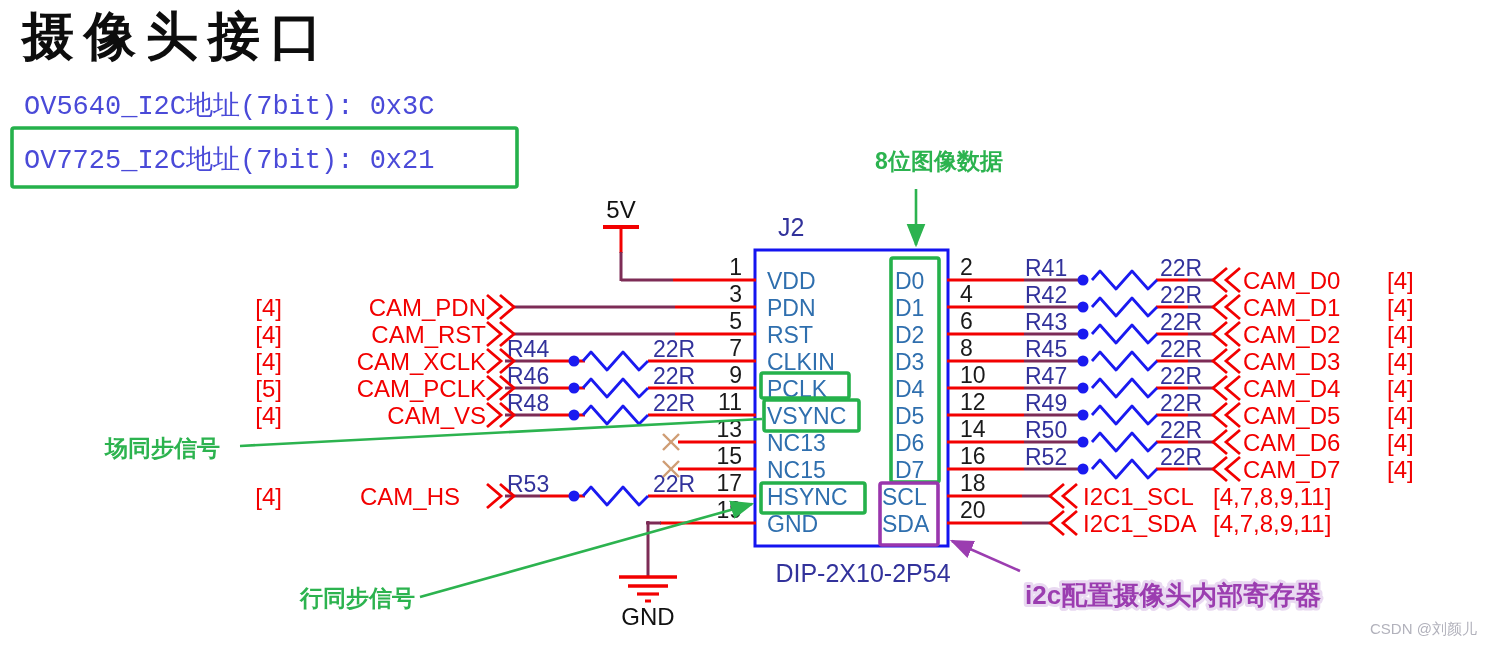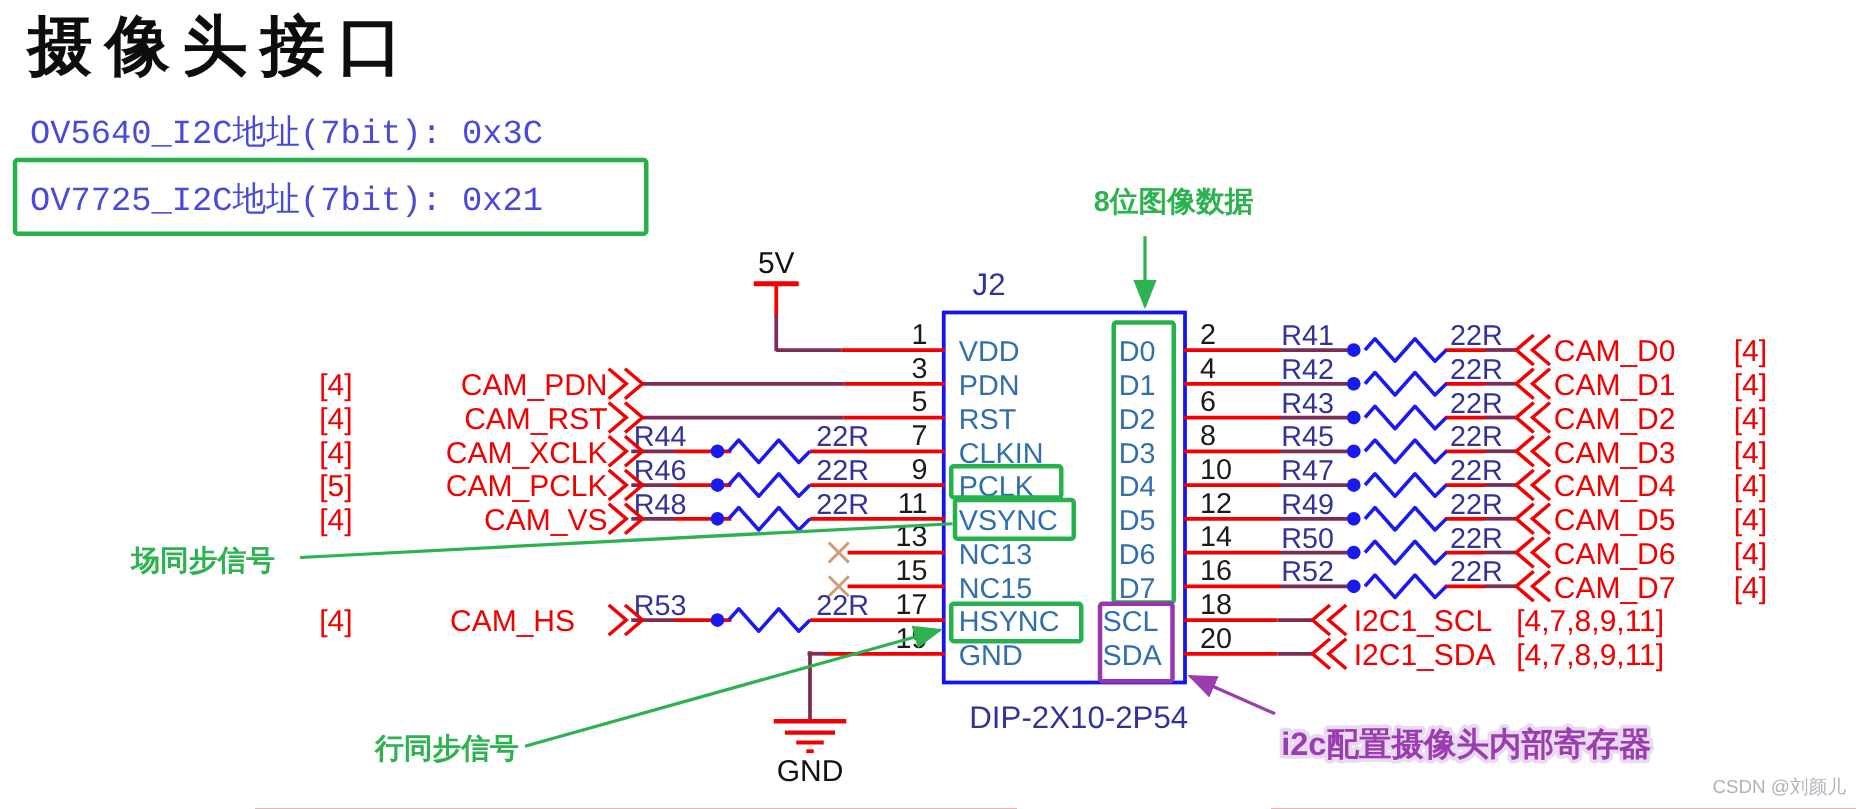--- a/index.html
+++ b/index.html
@@ -1,16 +1,16 @@
 <!DOCTYPE html>
 <html><head>
 <meta charset="utf-8">
 <style>
   html,body{margin:0;padding:0;background:#ffffff;}
-  .stage{position:relative;width:1485px;height:647px;background:#b91c1c;overflow:hidden;}
+  .stage{position:relative;width:1485px;height:647px;background:#737373;overflow:hidden;}
   svg{display:block;}
   text{font-family:"Liberation Sans","DejaVu Sans",sans-serif;}
   .t-title{font-family:"Liberation Serif","DejaVu Serif",serif;font-size:52px;font-weight:bold;fill:#0d0d0d;letter-spacing:10px;}
   .t-mono{font-family:"Liberation Mono","DejaVu Sans Mono",monospace;font-size:27px;fill:#4a4ad8;}
   .t-pin{font-size:23px;fill:#2f6fae;}
   .t-num{font-size:23px;fill:#1a1a1a;}
   .t-net{font-size:24px;fill:#f20000;}
   .t-des{font-size:23px;fill:#32329b;}
   .t-ref{font-size:25px;fill:#32329b;}
   .t-blk{font-size:24px;fill:#111111;}

